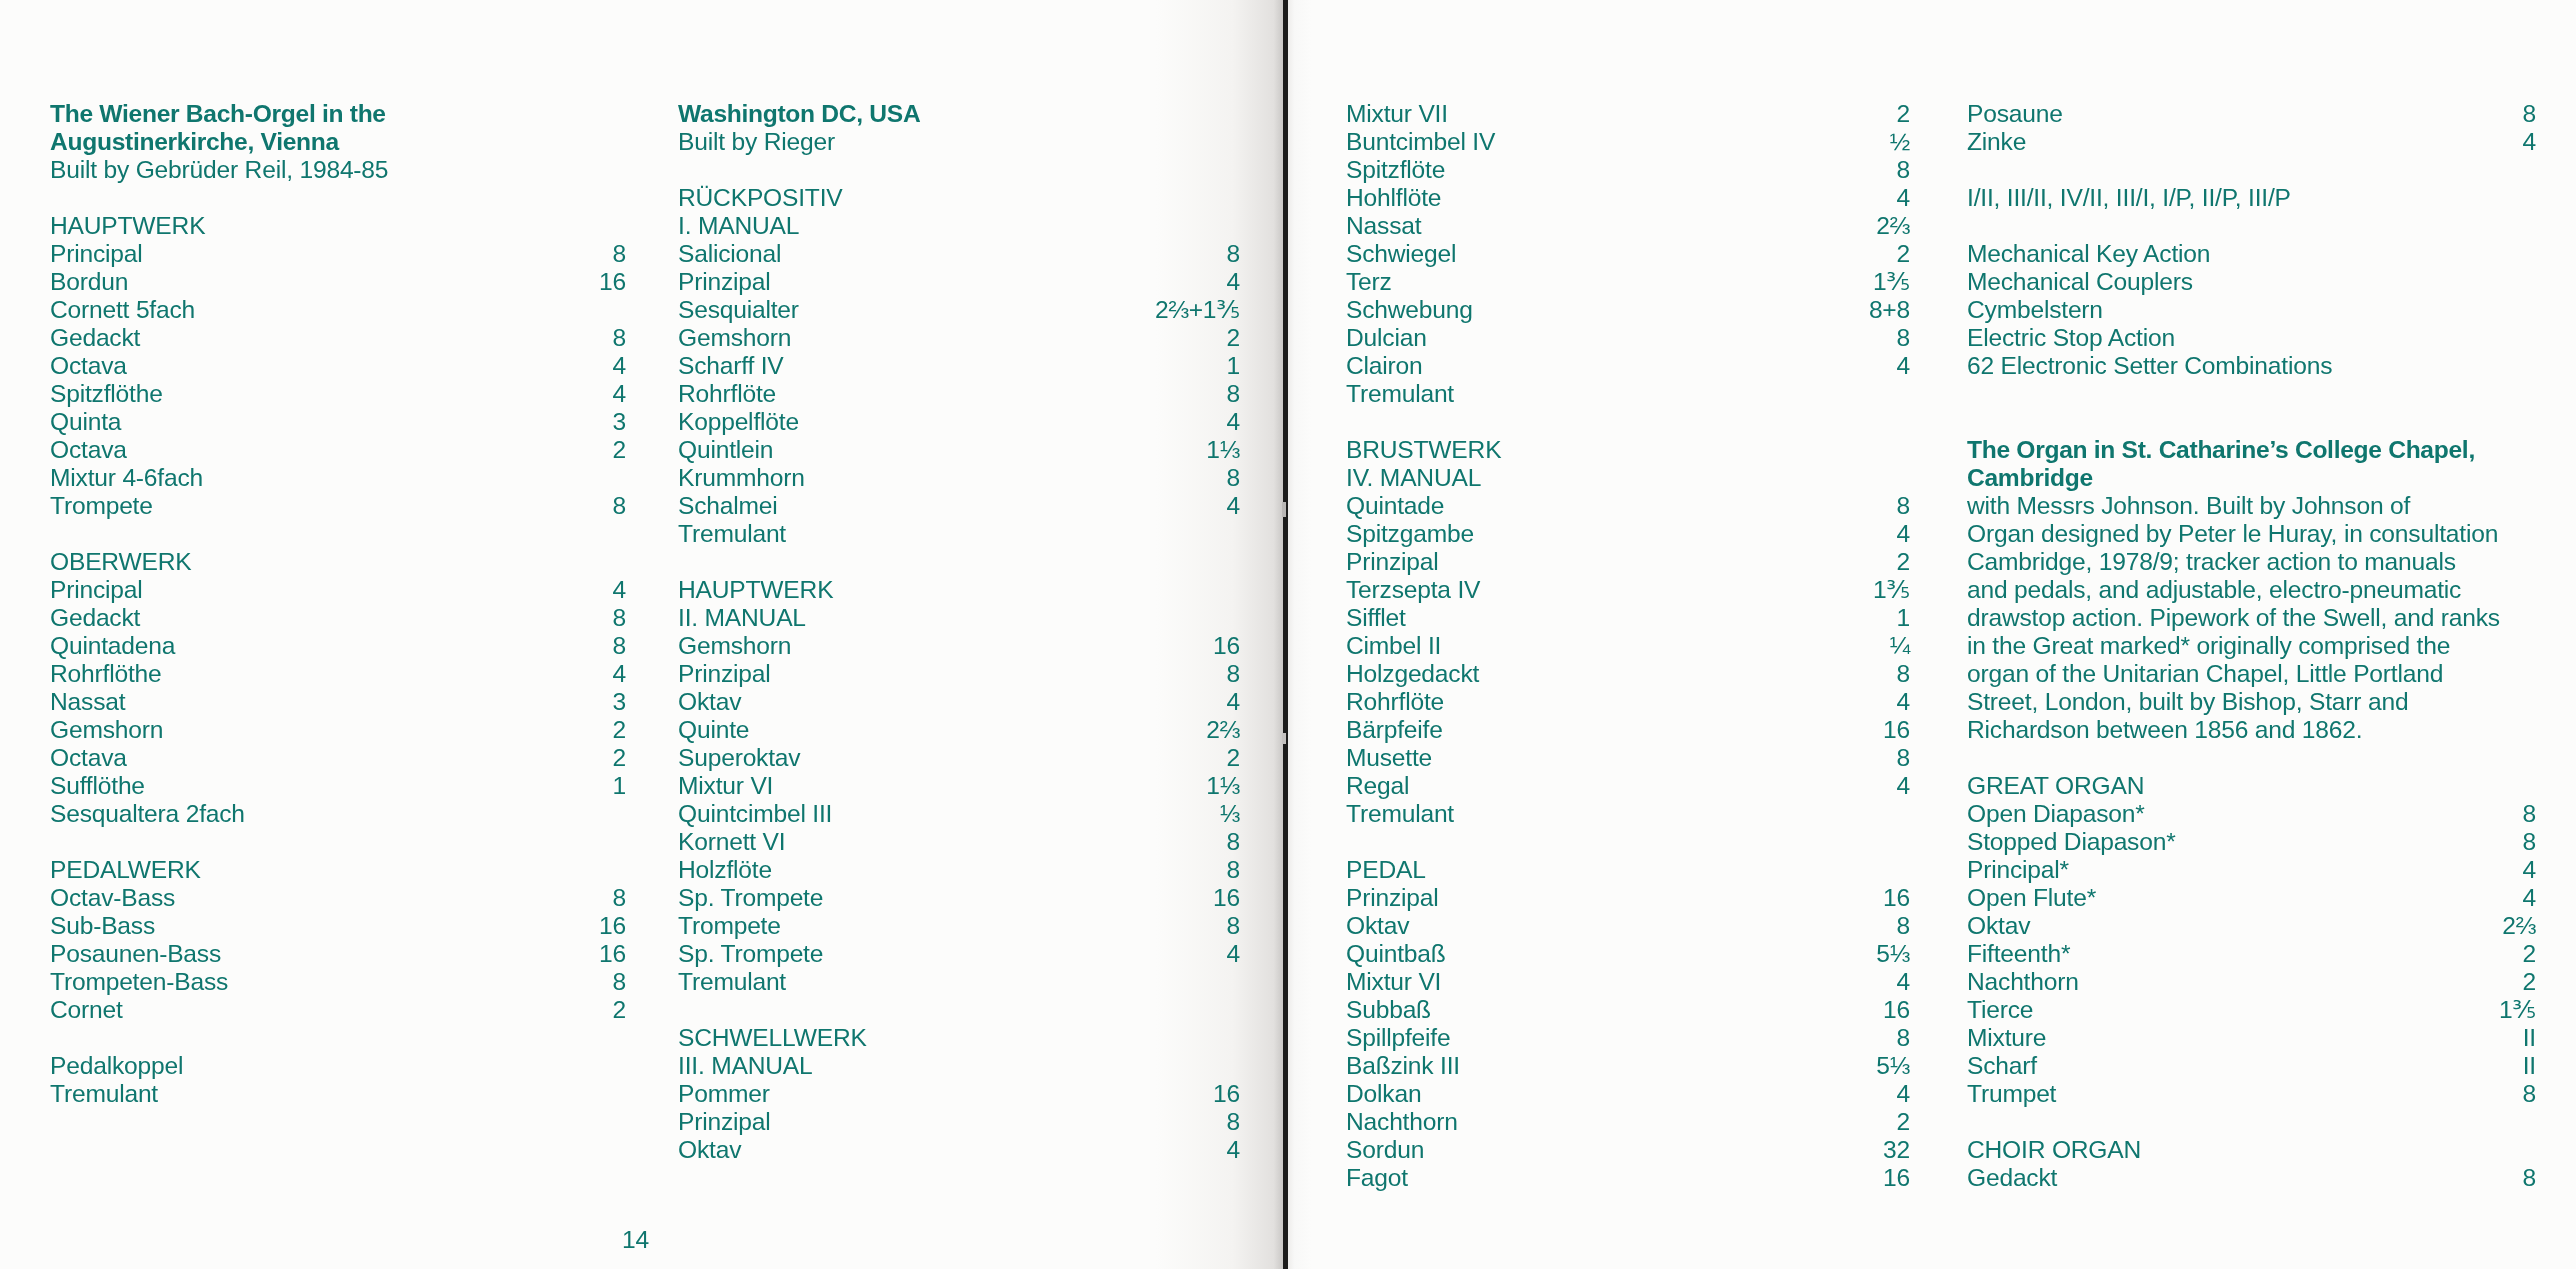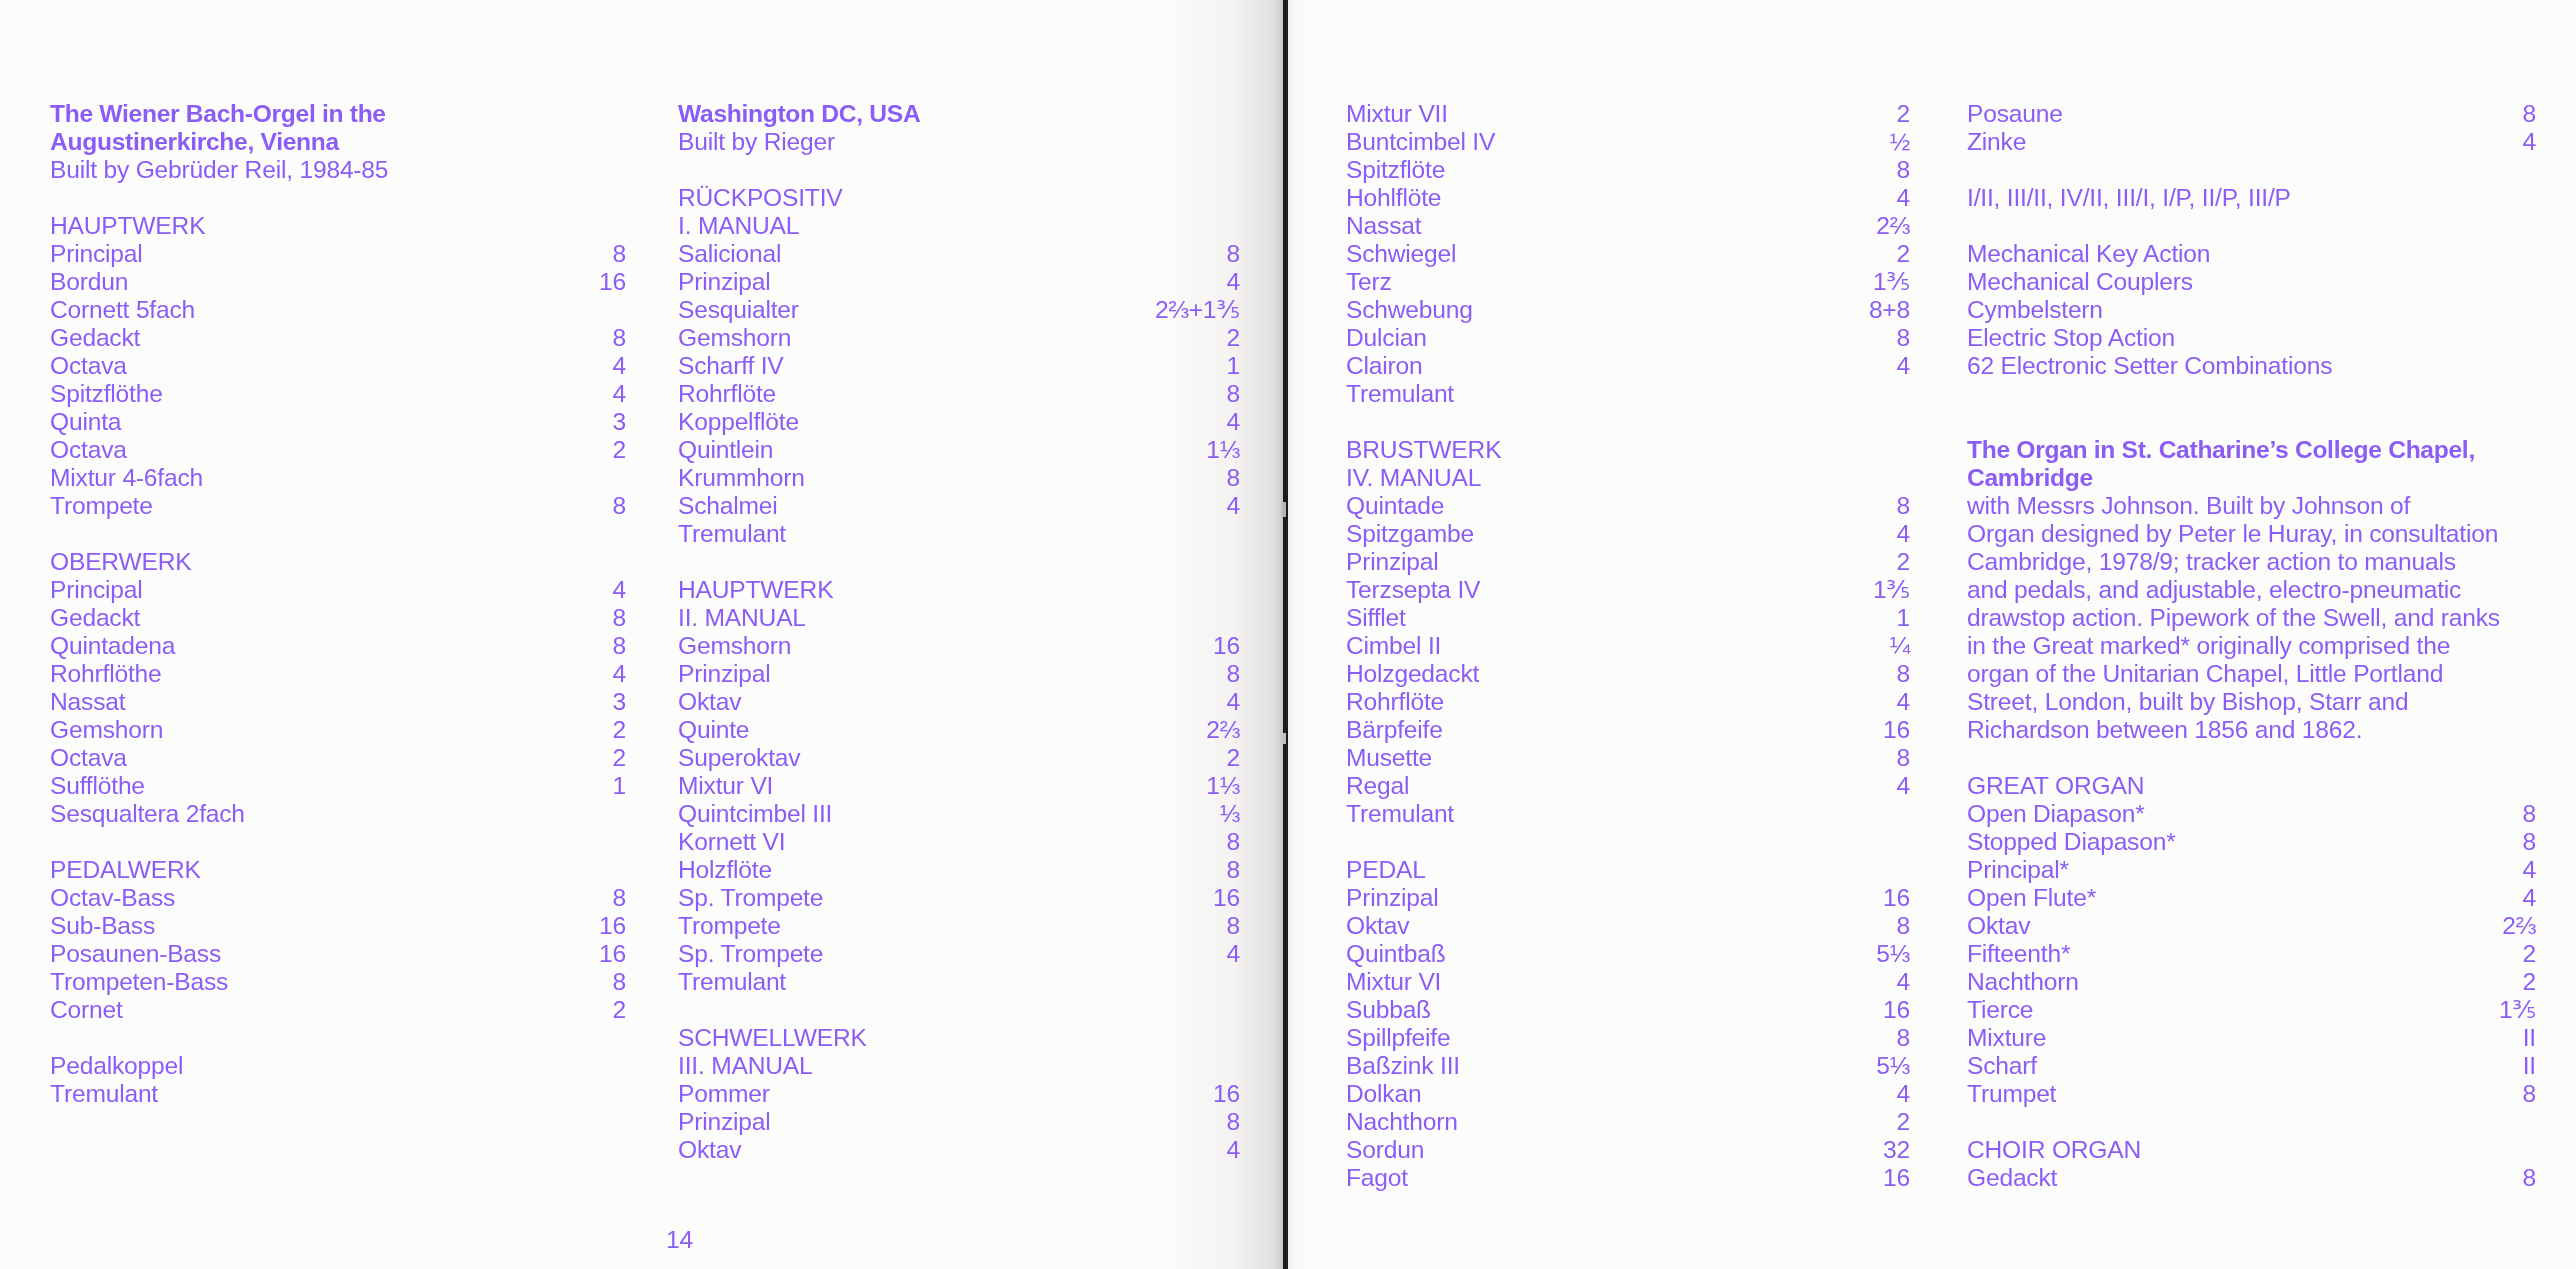--- a/index.html
+++ b/index.html
@@ -1,21 +1,21 @@
 <!DOCTYPE html>
 <html style="font-size:14.6px"><head>
 <meta charset="utf-8">
 <style>
   html,body{margin:0;padding:0;background:#ffffff;}
   .scan{
     position:relative;
     width:2576px;height:1270px;
     background:#fcfcfb;
     font-family:"Liberation Sans","DejaVu Sans",sans-serif;
-    color:#8b5cf6;
+    color:#0f766e;
     overflow:hidden;
   }
   .page{position:absolute;top:0;height:100%;}
   .page.left{
     left:0;width:1284px;
     background:linear-gradient(90deg,#fcfcfb 0%,#fcfcfb 90%,#f4f3f1 96%,#e2e0de 99.2%,#c7c5c3 100%);
   }
   .page.right{
     left:1288px;right:0;
     background:linear-gradient(90deg,#eeedeb 0%,#f8f8f7 0.5%,#fcfcfb 1.8%,#fcfcfb 100%);
@@ -42,21 +42,21 @@
   .c4{left:1967px;width:569px;--lh:28px;line-height:28px;}
   .block{margin-top:var(--lh);}
   .block.first{margin-top:0;}
   .block.title:not(.first){margin-top:calc(var(--lh) * 2);}
   .line{min-height:var(--lh);}
   .line.bold{font-weight:700;letter-spacing:-0.3px;}
   .row{display:flex;}
   .row .n{flex:1 1 auto;}
   .row .p{text-align:right;padding-left:9px;}
   .pagenum{position:absolute;font-size:24.6px;letter-spacing:-0.2px;}
-  .pn-left{left:666px;top:1226px;}
+  .pn-left{left:622px;top:1226px;}
   .pn-right{left:1919px;top:1278px;}
 </style>
 </head>
 <body>
 
 <div class="scan">
   <div class="page left"></div>
   <div class="page right"></div>
   <div class="spine"></div>
 

